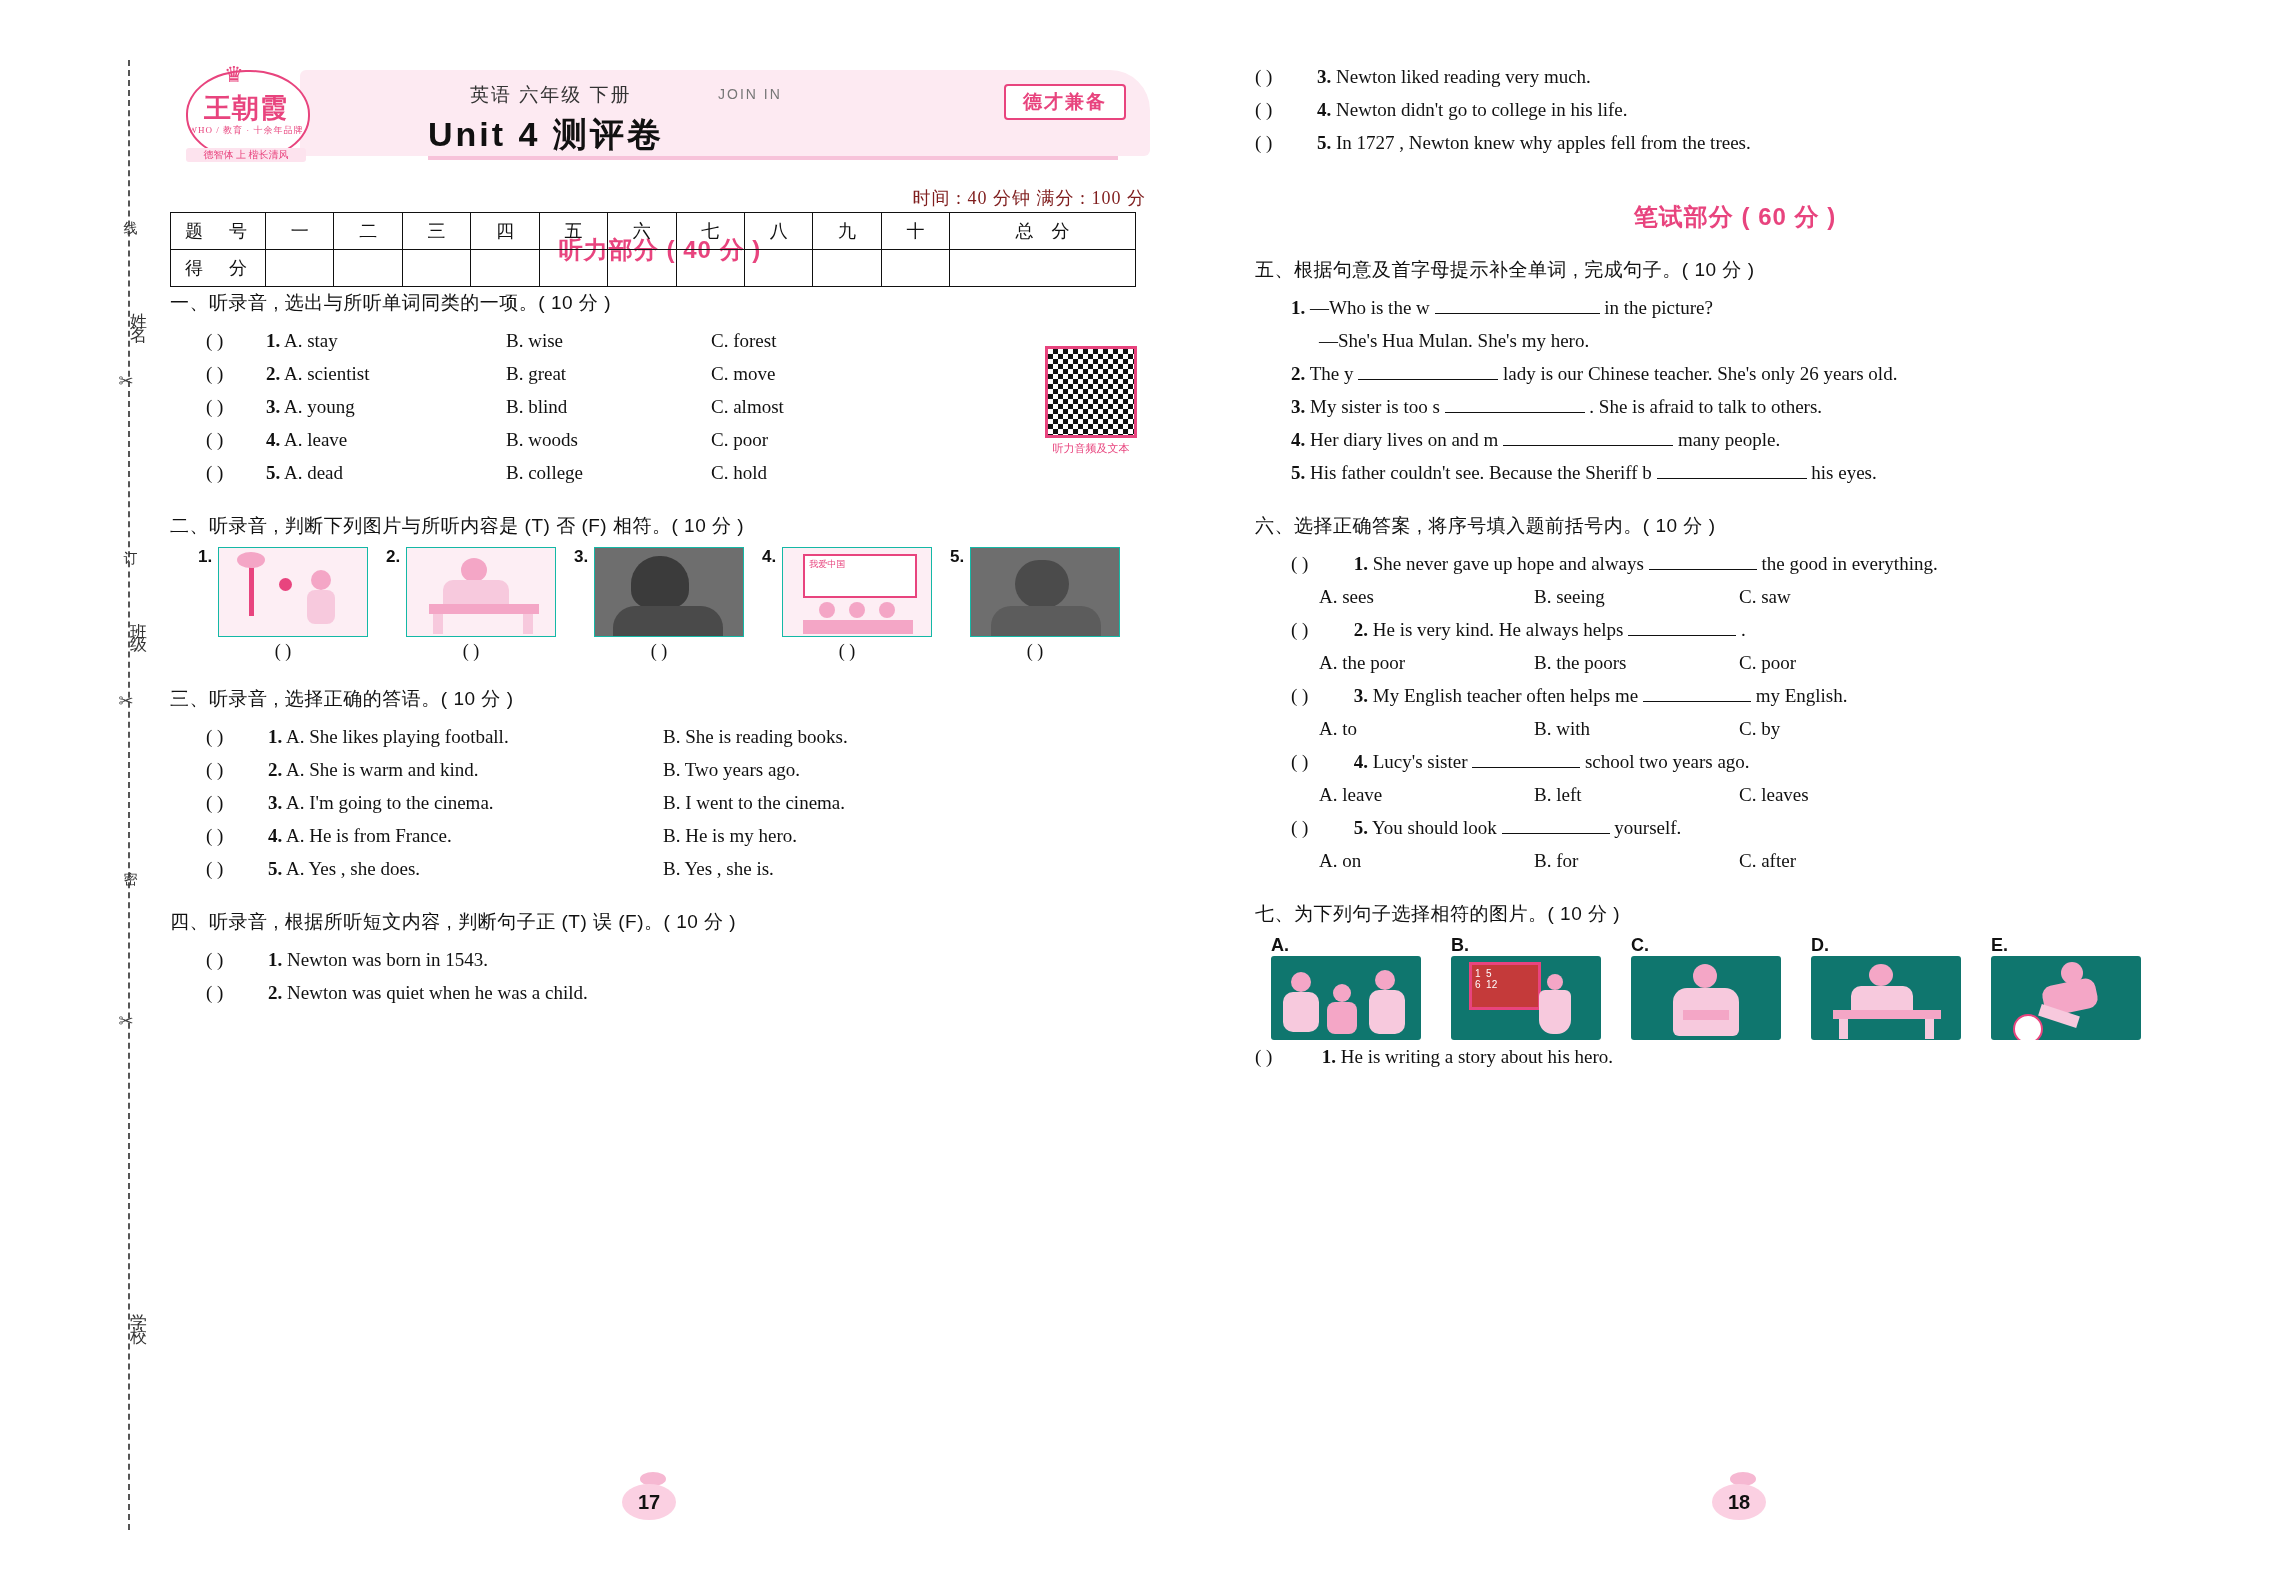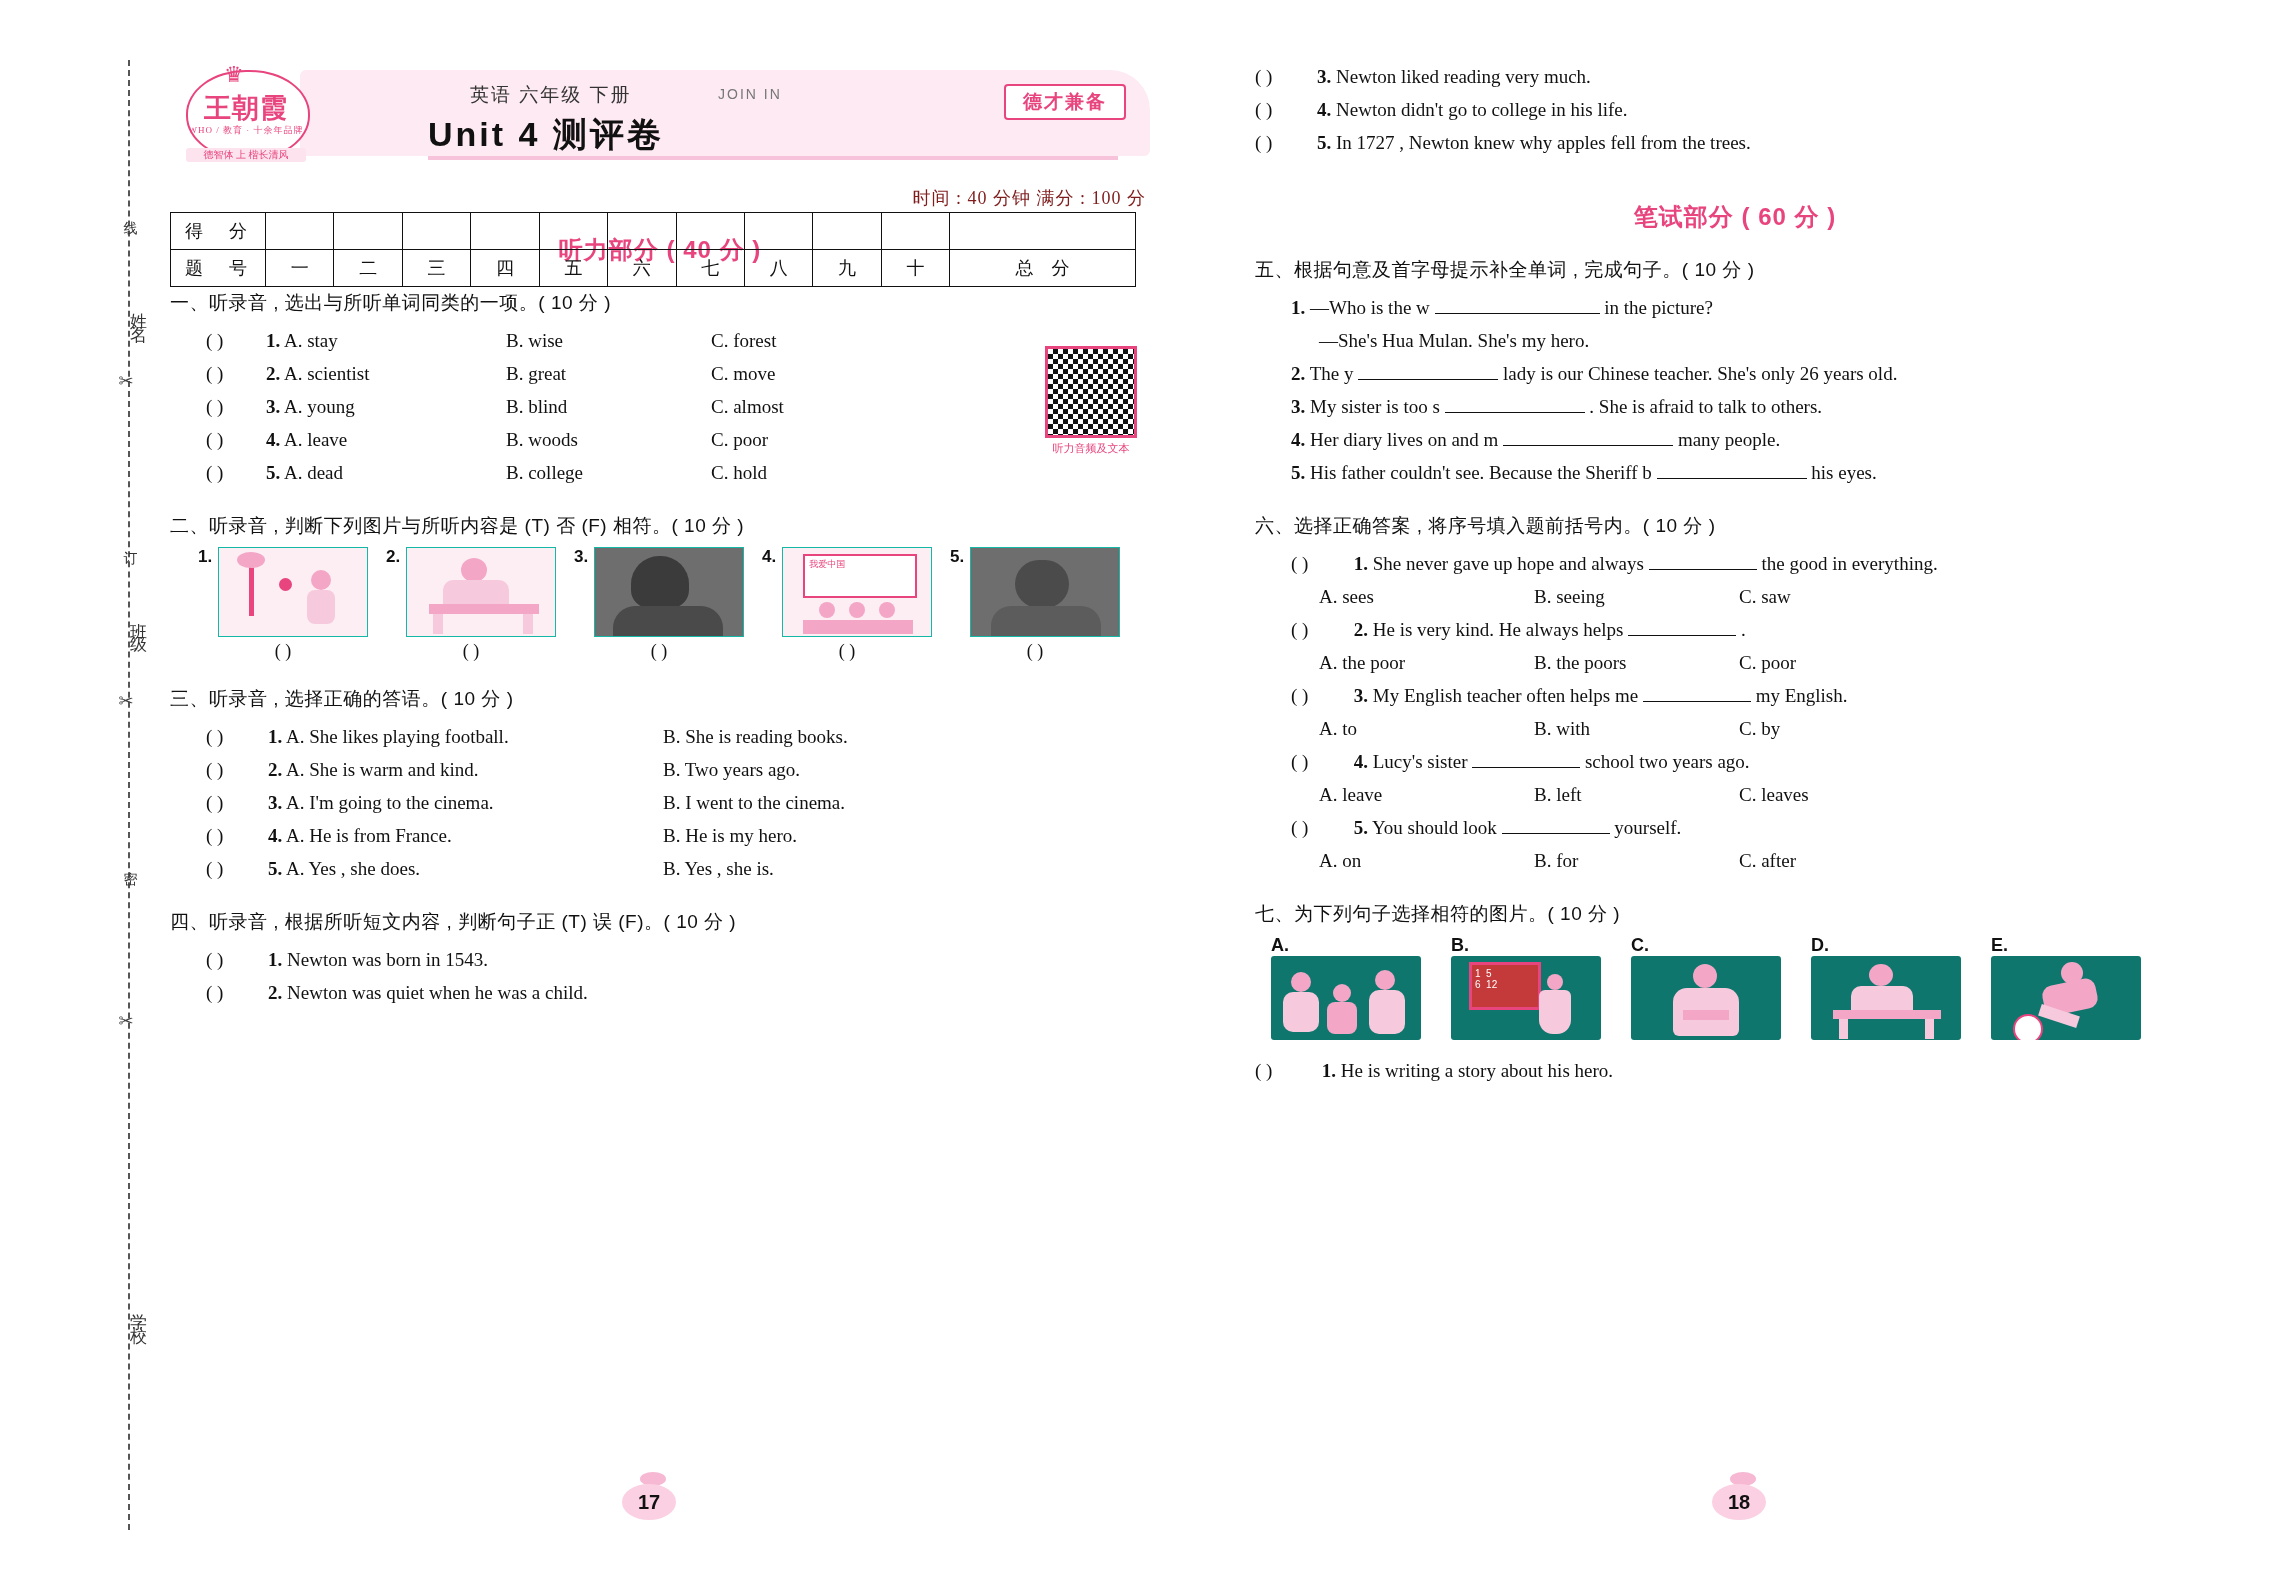--- a/index.html
+++ b/index.html
@@ -189,47 +189,47 @@
       <div class="hdr-stamp">
         <div class="stamp-box">德才兼备</div>
       </div>
     </div>
 
     <div class="time-line">时间 : 40 分钟    满分 : 100 分</div>
 
     <table class="score">
       <tbody>
           <tr>
-        <td class="lbl">得　分</td>
-        <td></td>
-        <td></td>
-        <td></td>
-        <td></td>
-        <td></td>
-        <td></td>
-        <td></td>
-        <td></td>
-        <td></td>
-        <td></td>
-        <td></td>
-      </tr>
-      <tr>
         <td class="lbl">题　号</td>
         <td>一</td>
         <td>二</td>
         <td>三</td>
         <td>四</td>
         <td>五</td>
         <td>六</td>
         <td>七</td>
         <td>八</td>
         <td>九</td>
         <td>十</td>
         <td>总　分</td>
       </tr>
+      <tr>
+        <td class="lbl">得　分</td>
+        <td></td>
+        <td></td>
+        <td></td>
+        <td></td>
+        <td></td>
+        <td></td>
+        <td></td>
+        <td></td>
+        <td></td>
+        <td></td>
+        <td></td>
+      </tr>
     </tbody>
       </table>
 
     <div style="height:56px;"></div>
 
     <div class="section-head" style="margin-top:10px;">听力部分 ( 40 分 )</div>
 
     <div class="qr">
       <div class="qr-img"></div>
       <div class="qr-cap">听力音频及文本</div>
@@ -536,21 +536,21 @@
         <span class="lab">E.</span>
         <div class="bx">
           <div class="fig" style="left:70px;top:6px;width:22px;height:22px;"></div>
           <div class="figl" style="left:52px;top:26px;width:54px;height:30px;background:#f4a6c6;border-radius:10px;transform:rotate(-12deg);"></div>
           <div class="figl" style="left:48px;top:54px;width:40px;height:12px;background:#f7c9dd;transform:rotate(18deg);"></div>
           <div style="position:absolute;left:22px;top:58px;width:26px;height:26px;border-radius:50%;border:2px solid #e8447e;background:#fff;"></div>
         </div>
       </div>
     </div>
 
-    <div class="line" style="padding-left:0;margin-top:14px;">
+    <div class="line" style="padding-left:0;">
       <span style="display:inline-block;width:62px;">(        )</span>
       <b>1.</b>
       <span>He is writing a story about his hero.</span>
     </div>
   </div>
 
   <div class="pn-ornament" style="left:1730px;top:1472px;"></div>
   <div class="pagenum" style="left:1712px;top:1484px;">18</div>
 
 </div>

